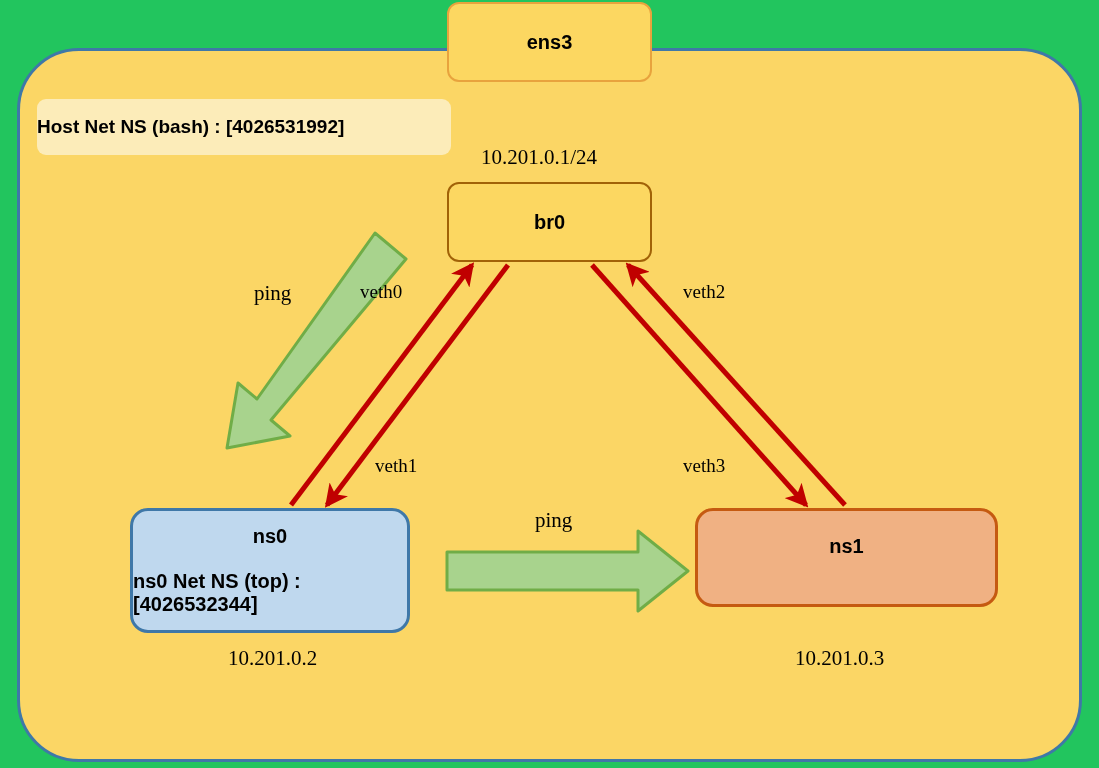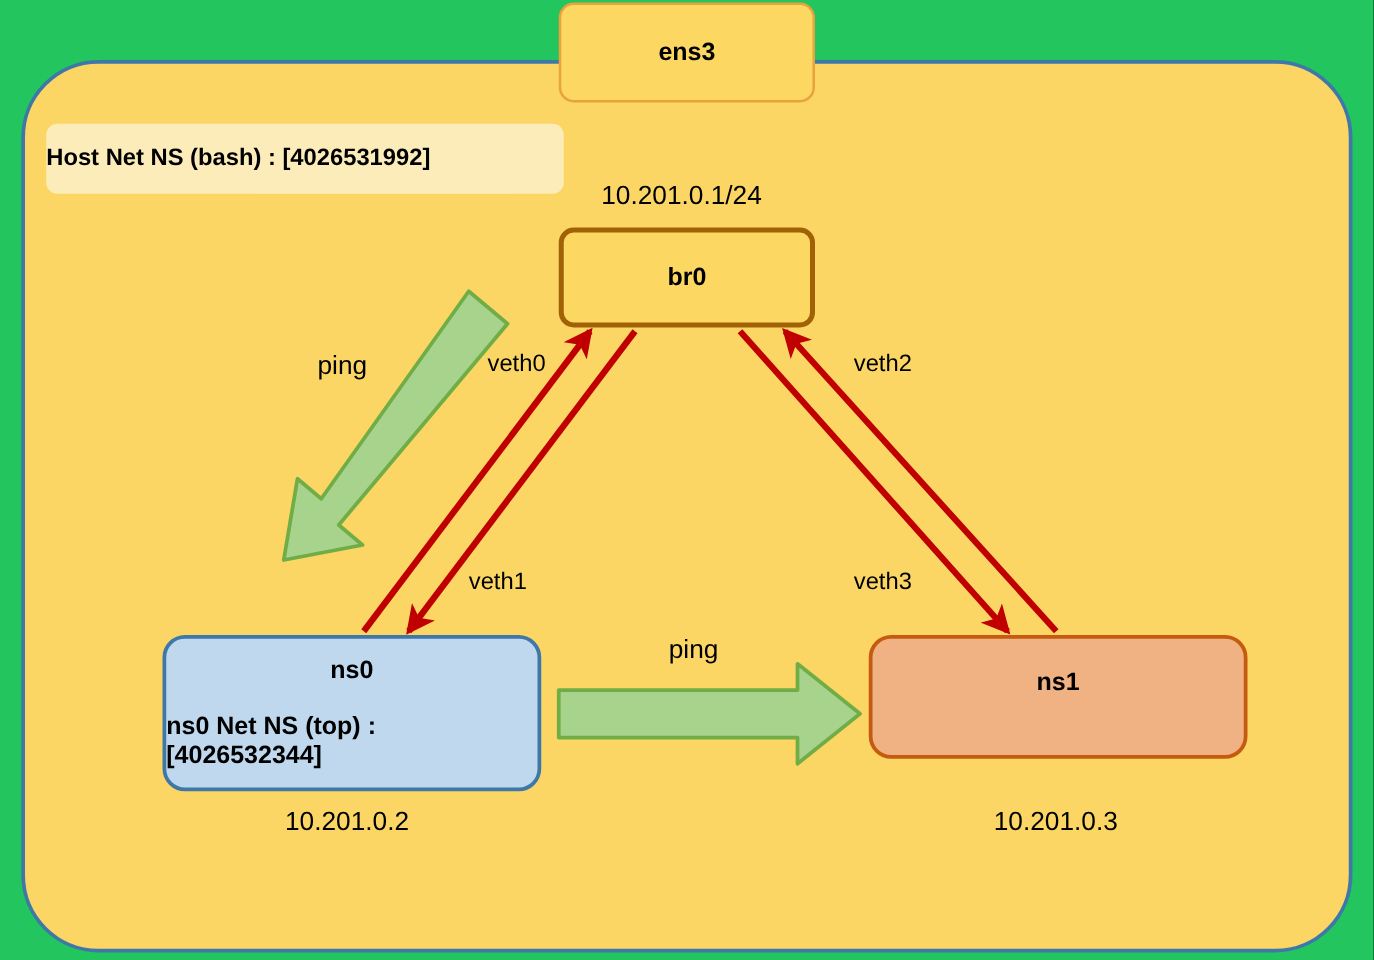--- a/index.html
+++ b/index.html
@@ -58,29 +58,29 @@
     z-index: 6;
   }
   .node-ens3 .node-title { font-size: 20px; }
 
   .node-br0 {
     left: 447px;
     top: 182px;
     width: 205px;
     height: 80px;
     background: #fcd761;
-    border: 4px solid #a16207;
+    border: 2px solid #a16207;
     z-index: 6;
   }
   .node-br0 .node-title { font-size: 20px; }
 
   .node-ns0 {
     left: 130px;
     top: 508px;
-    width: 303px;
+    width: 280px;
     height: 125px;
     background: #bfd8ee;
     border: 3px solid #3f78a8;
     border-radius: 18px;
     z-index: 6;
   }
   .node-ns0 .node-title { font-size: 20px; margin-bottom: 22px; }
   .node-ns0 .node-sub { font-size: 20px; }
 
   .node-ns1 {
@@ -114,30 +114,31 @@
     font-weight: bold;
     color: #000000;
   }
 
   
   .lbl {
     position: absolute;
     color: #000000;
     white-space: nowrap;
     z-index: 7;
+    font-family: Liberation Serif, serif;
   }
   .lbl-ip { font-size: 21px; }
   .lbl-veth { font-size: 19px; }
   .lbl-ping { font-size: 21px; }
 
   .lbl-br0-ip   { left: 481px; top: 145px; }
   .lbl-ns0-ip   { left: 228px; top: 646px; }
   .lbl-ns1-ip   { left: 795px; top: 646px; }
 
-  .lbl-veth0 { left: 390px; top: 281px; }
+  .lbl-veth0 { left: 360px; top: 281px; }
   .lbl-veth1 { left: 375px; top: 455px; }
   .lbl-veth2 { left: 683px; top: 281px; }
   .lbl-veth3 { left: 683px; top: 455px; }
 
   .lbl-ping-diag { left: 254px; top: 281px; }
   .lbl-ping-horz { left: 535px; top: 508px; }
 
   
   .edges {
     position: absolute;

